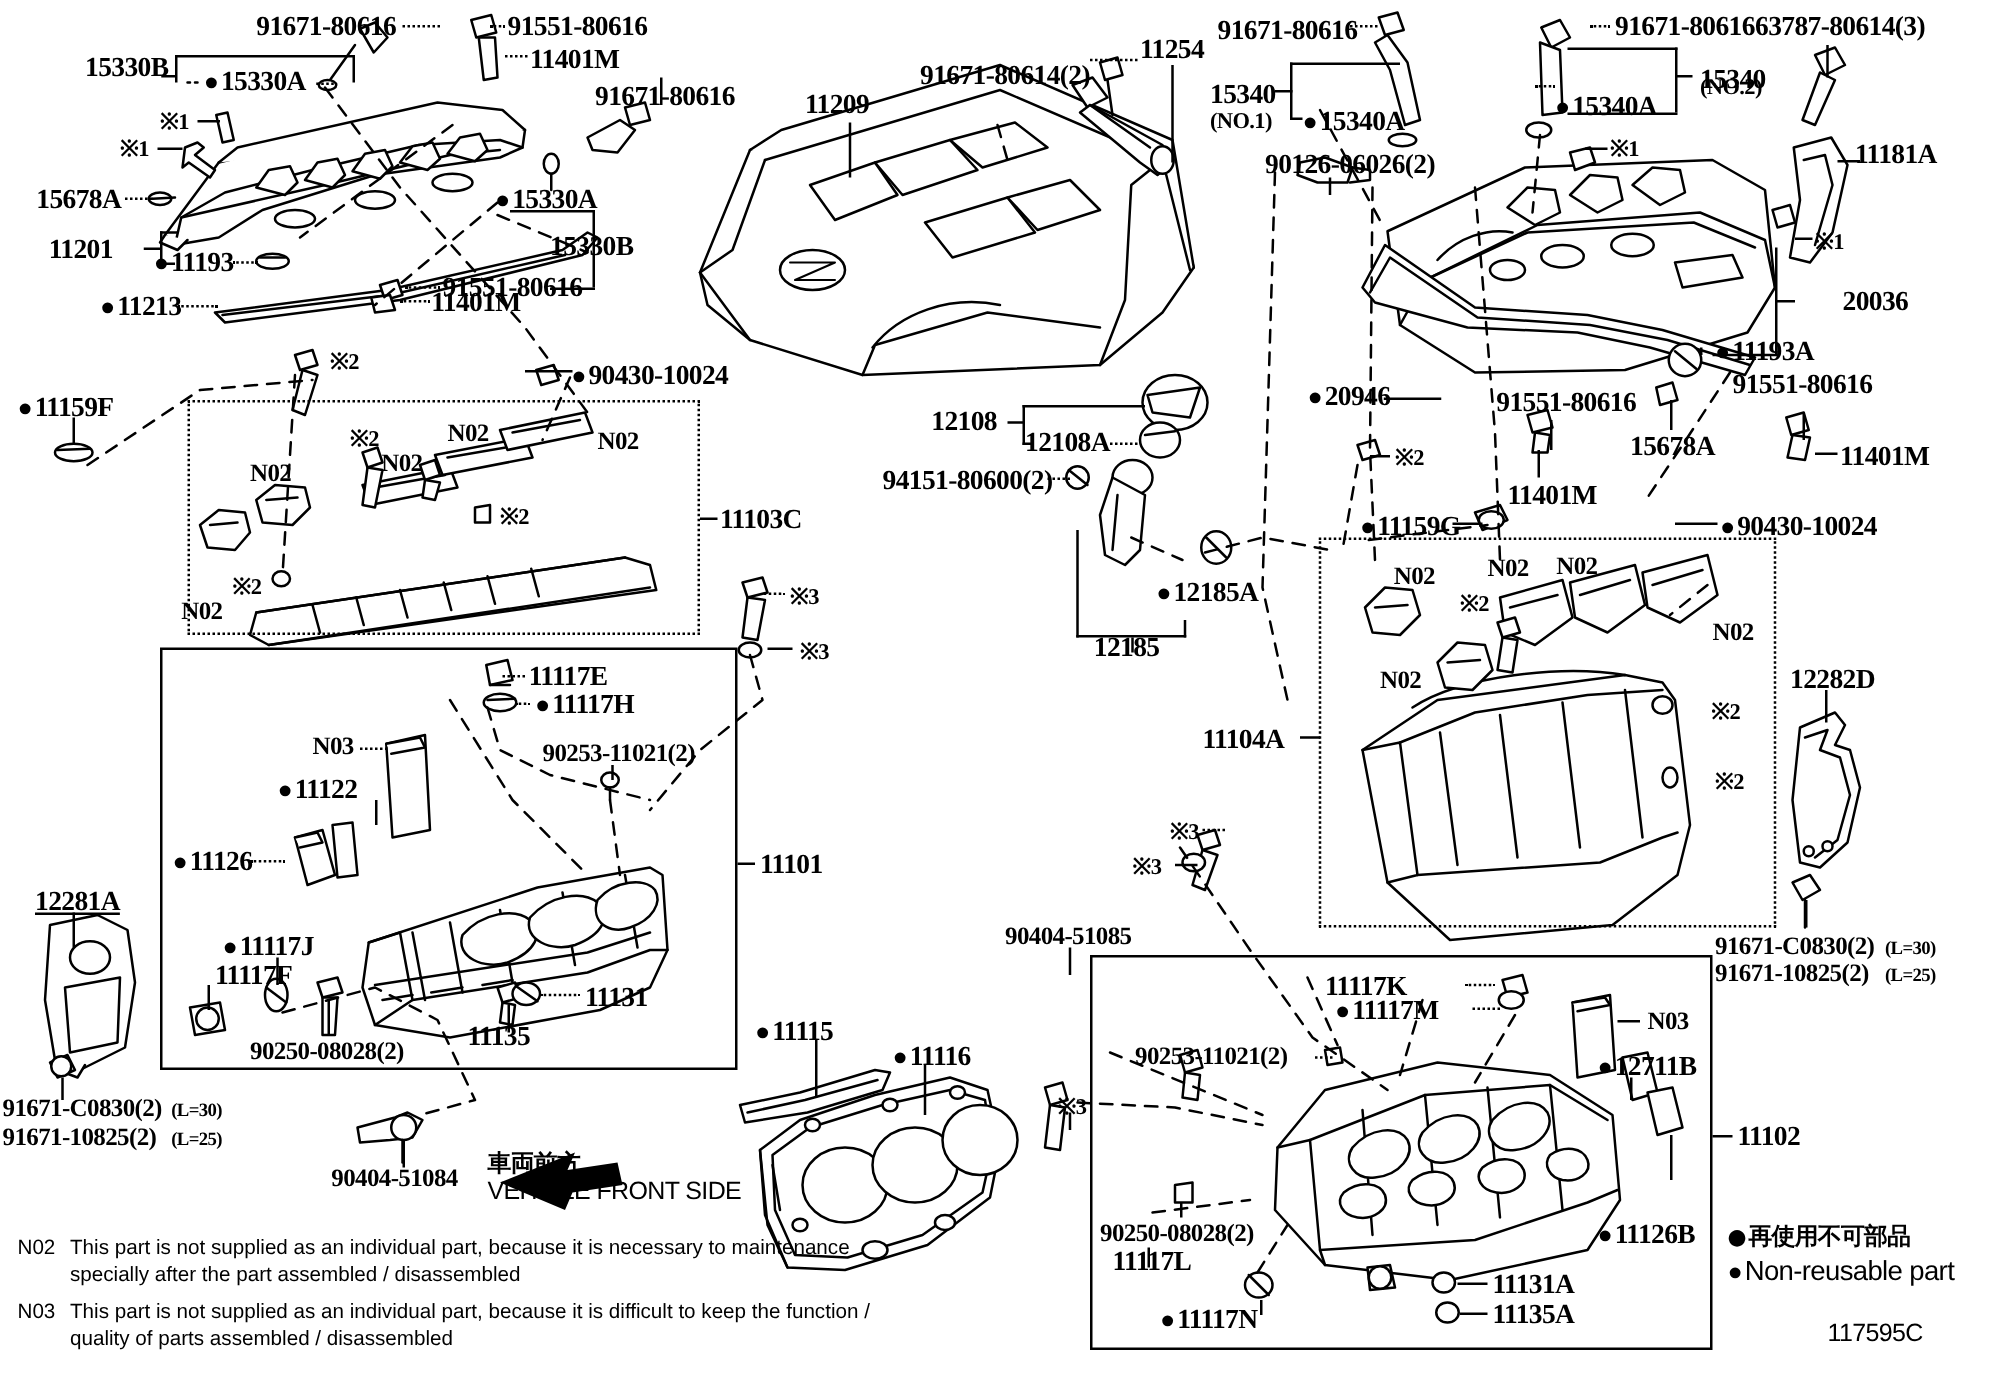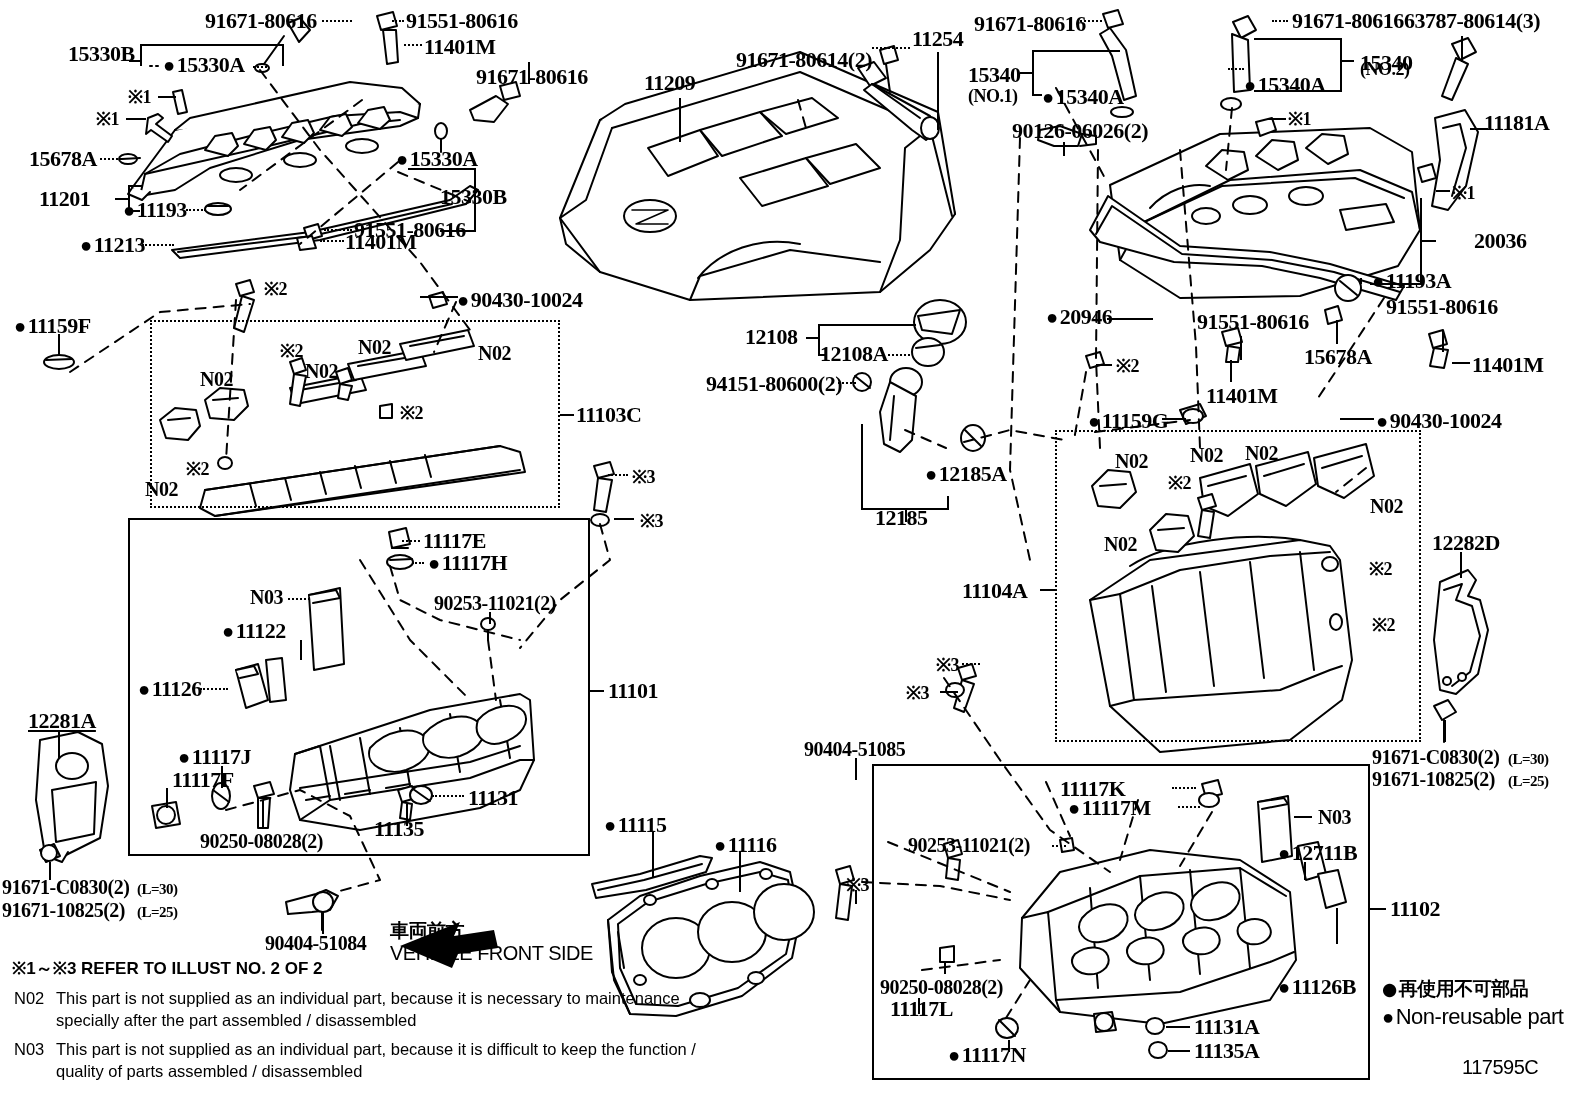--- a/index.html
+++ b/index.html
@@ -690,25 +690,24 @@
   <span class="lbl s18" style="left:846px;top:872px;">※3</span>
   <span class="lbl s20" style="left:908px;top:834px;">90253-11021(2)</span>
   <span class="lbl s22" style="left:1060px;top:776px;">11117K</span>
   <span class="lbl s22 dot" style="left:1068px;top:795px;">11117M</span>
   <span class="lbl s20" style="left:1318px;top:806px;">N03</span>
   <span class="lbl s22 dot" style="left:1278px;top:840px;">12711B</span>
   <span class="lbl s22 dot" style="left:1278px;top:974px;">11126B</span>
   <span class="lbl s22" style="left:1390px;top:896px;">11102</span>
   <span class="lbl s20" style="left:880px;top:976px;">90250-08028(2)</span>
   <span class="lbl s22" style="left:890px;top:996px;">11117L</span>
-  <span class="lbl s22 dot" style="left:948px;top:1042px;">11117N</span>
+  <span class="lbl s22 dot" style="left:928px;top:1042px;">11117N</span>
   <span class="lbl s22" style="left:1194px;top:1014px;">11131A</span>
   <span class="lbl s22" style="left:1194px;top:1038px;">11135A</span>
 
-  <div class="note" style="left:12px;top:956px;font-weight:bold;font-size:17px;">※1～※3  REFER TO ILLUST NO. 2 OF 2</div>
 
   <span class="note" style="left:14px;top:989px;">N02</span>
   <span class="note" style="left:56px;top:989px;">This part is not supplied as an individual part, because it is necessary to maintenance</span>
   <span class="note" style="left:56px;top:1011px;">specially after the part assembled / disassembled</span>
 
   <span class="note" style="left:14px;top:1040px;">N03</span>
   <span class="note" style="left:56px;top:1040px;">This part is not supplied as an individual part, because it is difficult to keep the function /</span>
   <span class="note" style="left:56px;top:1062px;">quality of parts  assembled / disassembled</span>
 
   <span class="lbl jp dot" style="left:1382px;top:976px;">再使用不可部品</span>

